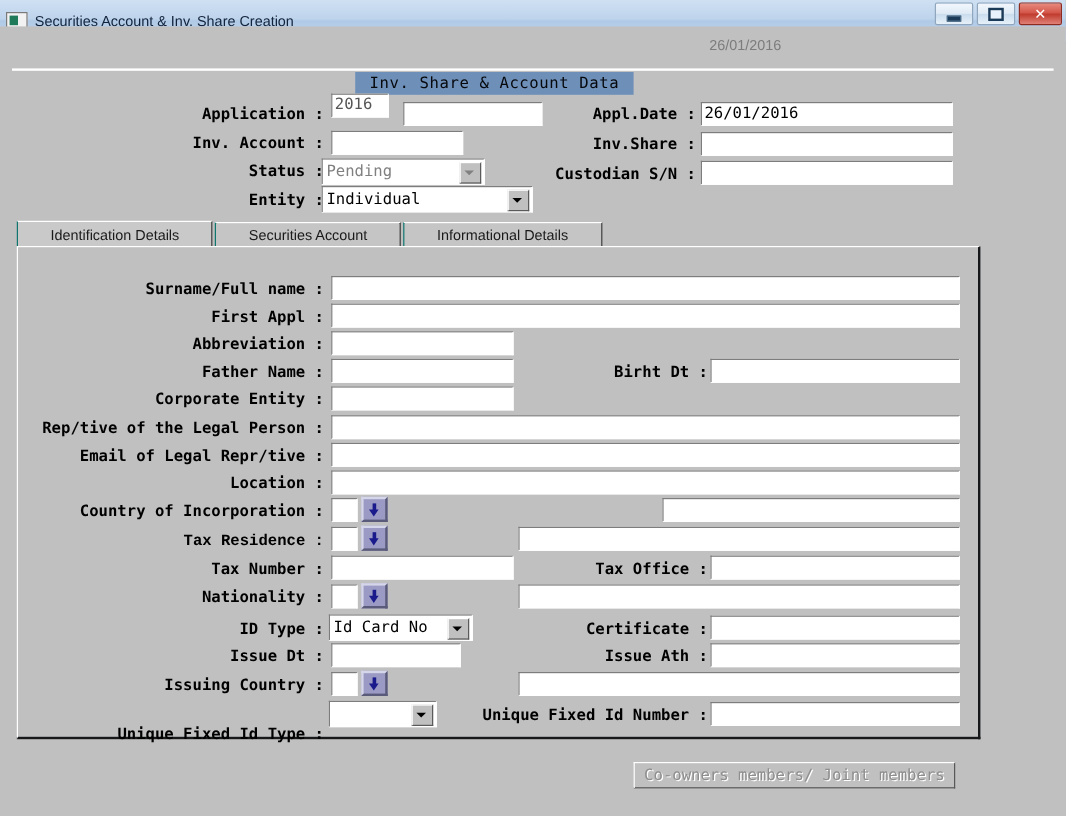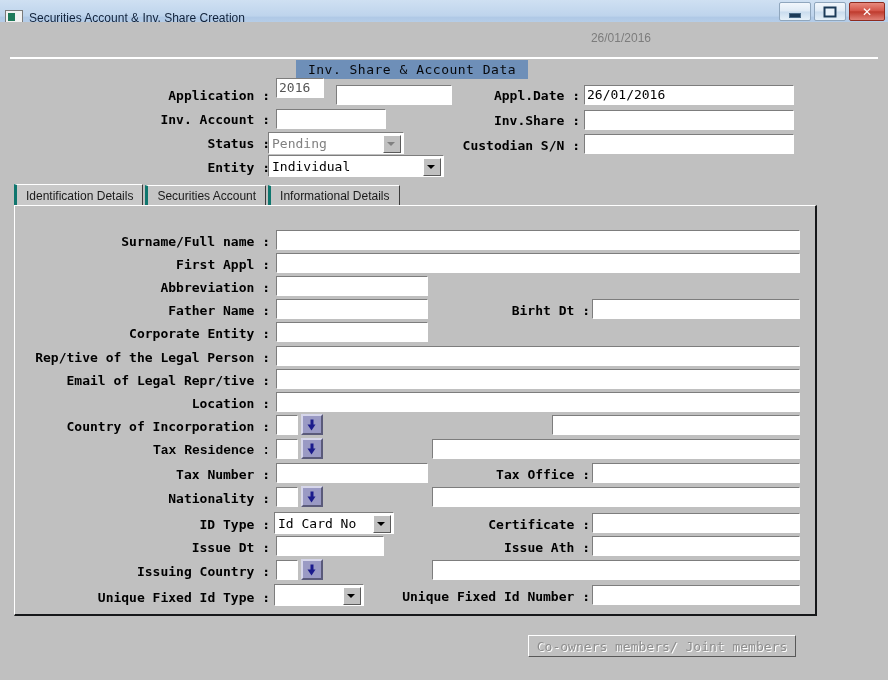--- a/index.html
+++ b/index.html
@@ -247,24 +247,24 @@
   .tabstrip {
     position: absolute;
     left: 14px; top: 184px;
     height: 22px;
     display: flex;
     align-items: flex-end;
   }
   .tab {
     box-sizing: border-box;
     height: 21px;
-    padding: 0 9px;
+    padding: 0 27px;
     background: #c5c5c5;
     border-top: 1px solid #ffffff;
-    border-left: 3px solid #0f766e;
+    border-left: 1px solid #0f766e;
     border-right: 1px solid #3c3c3c;
     border-bottom: none;
     font-family: "Liberation Sans", sans-serif;
     font-size: 12px;
     color: #1a1a1a;
     display: flex;
     align-items: center;
     white-space: nowrap;
     margin-right: 2px;
   }
@@ -454,21 +454,21 @@
   <div class="lbl" style="left:40px; top:564px; width:230px;">Issuing Country :</div>
   <div class="fld" style="left:276px; top:560px; width:22px;"></div>
   <div class="lookup-btn" style="left:301px; top:559px;">
     <span class="dn">
         <i></i>
         <b></b>
       </span>
   </div>
   <div class="fld" style="left:432px; top:560px; width:368px;"></div>
 
-  <div class="lbl" style="left:40px; top:590px; width:230px;">Unique Fixed Id Type :</div>
+  <div class="lbl" style="left:40px; top:605px; width:230px;">Unique Fixed Id Type :</div>
   <div class="combo" style="left:274px; top:584px; width:90px;">
     <span class="val"></span>
     <span class="arrow"></span>
   </div>
   <div class="lbl" style="left:386px; top:589px; width:204px;">Unique Fixed Id Number :</div>
   <div class="fld" style="left:592px; top:585px; width:208px;"></div>
 
   <div class="btn-disabled">
     <span>Co-owners members/ Joint members</span>
   </div>

